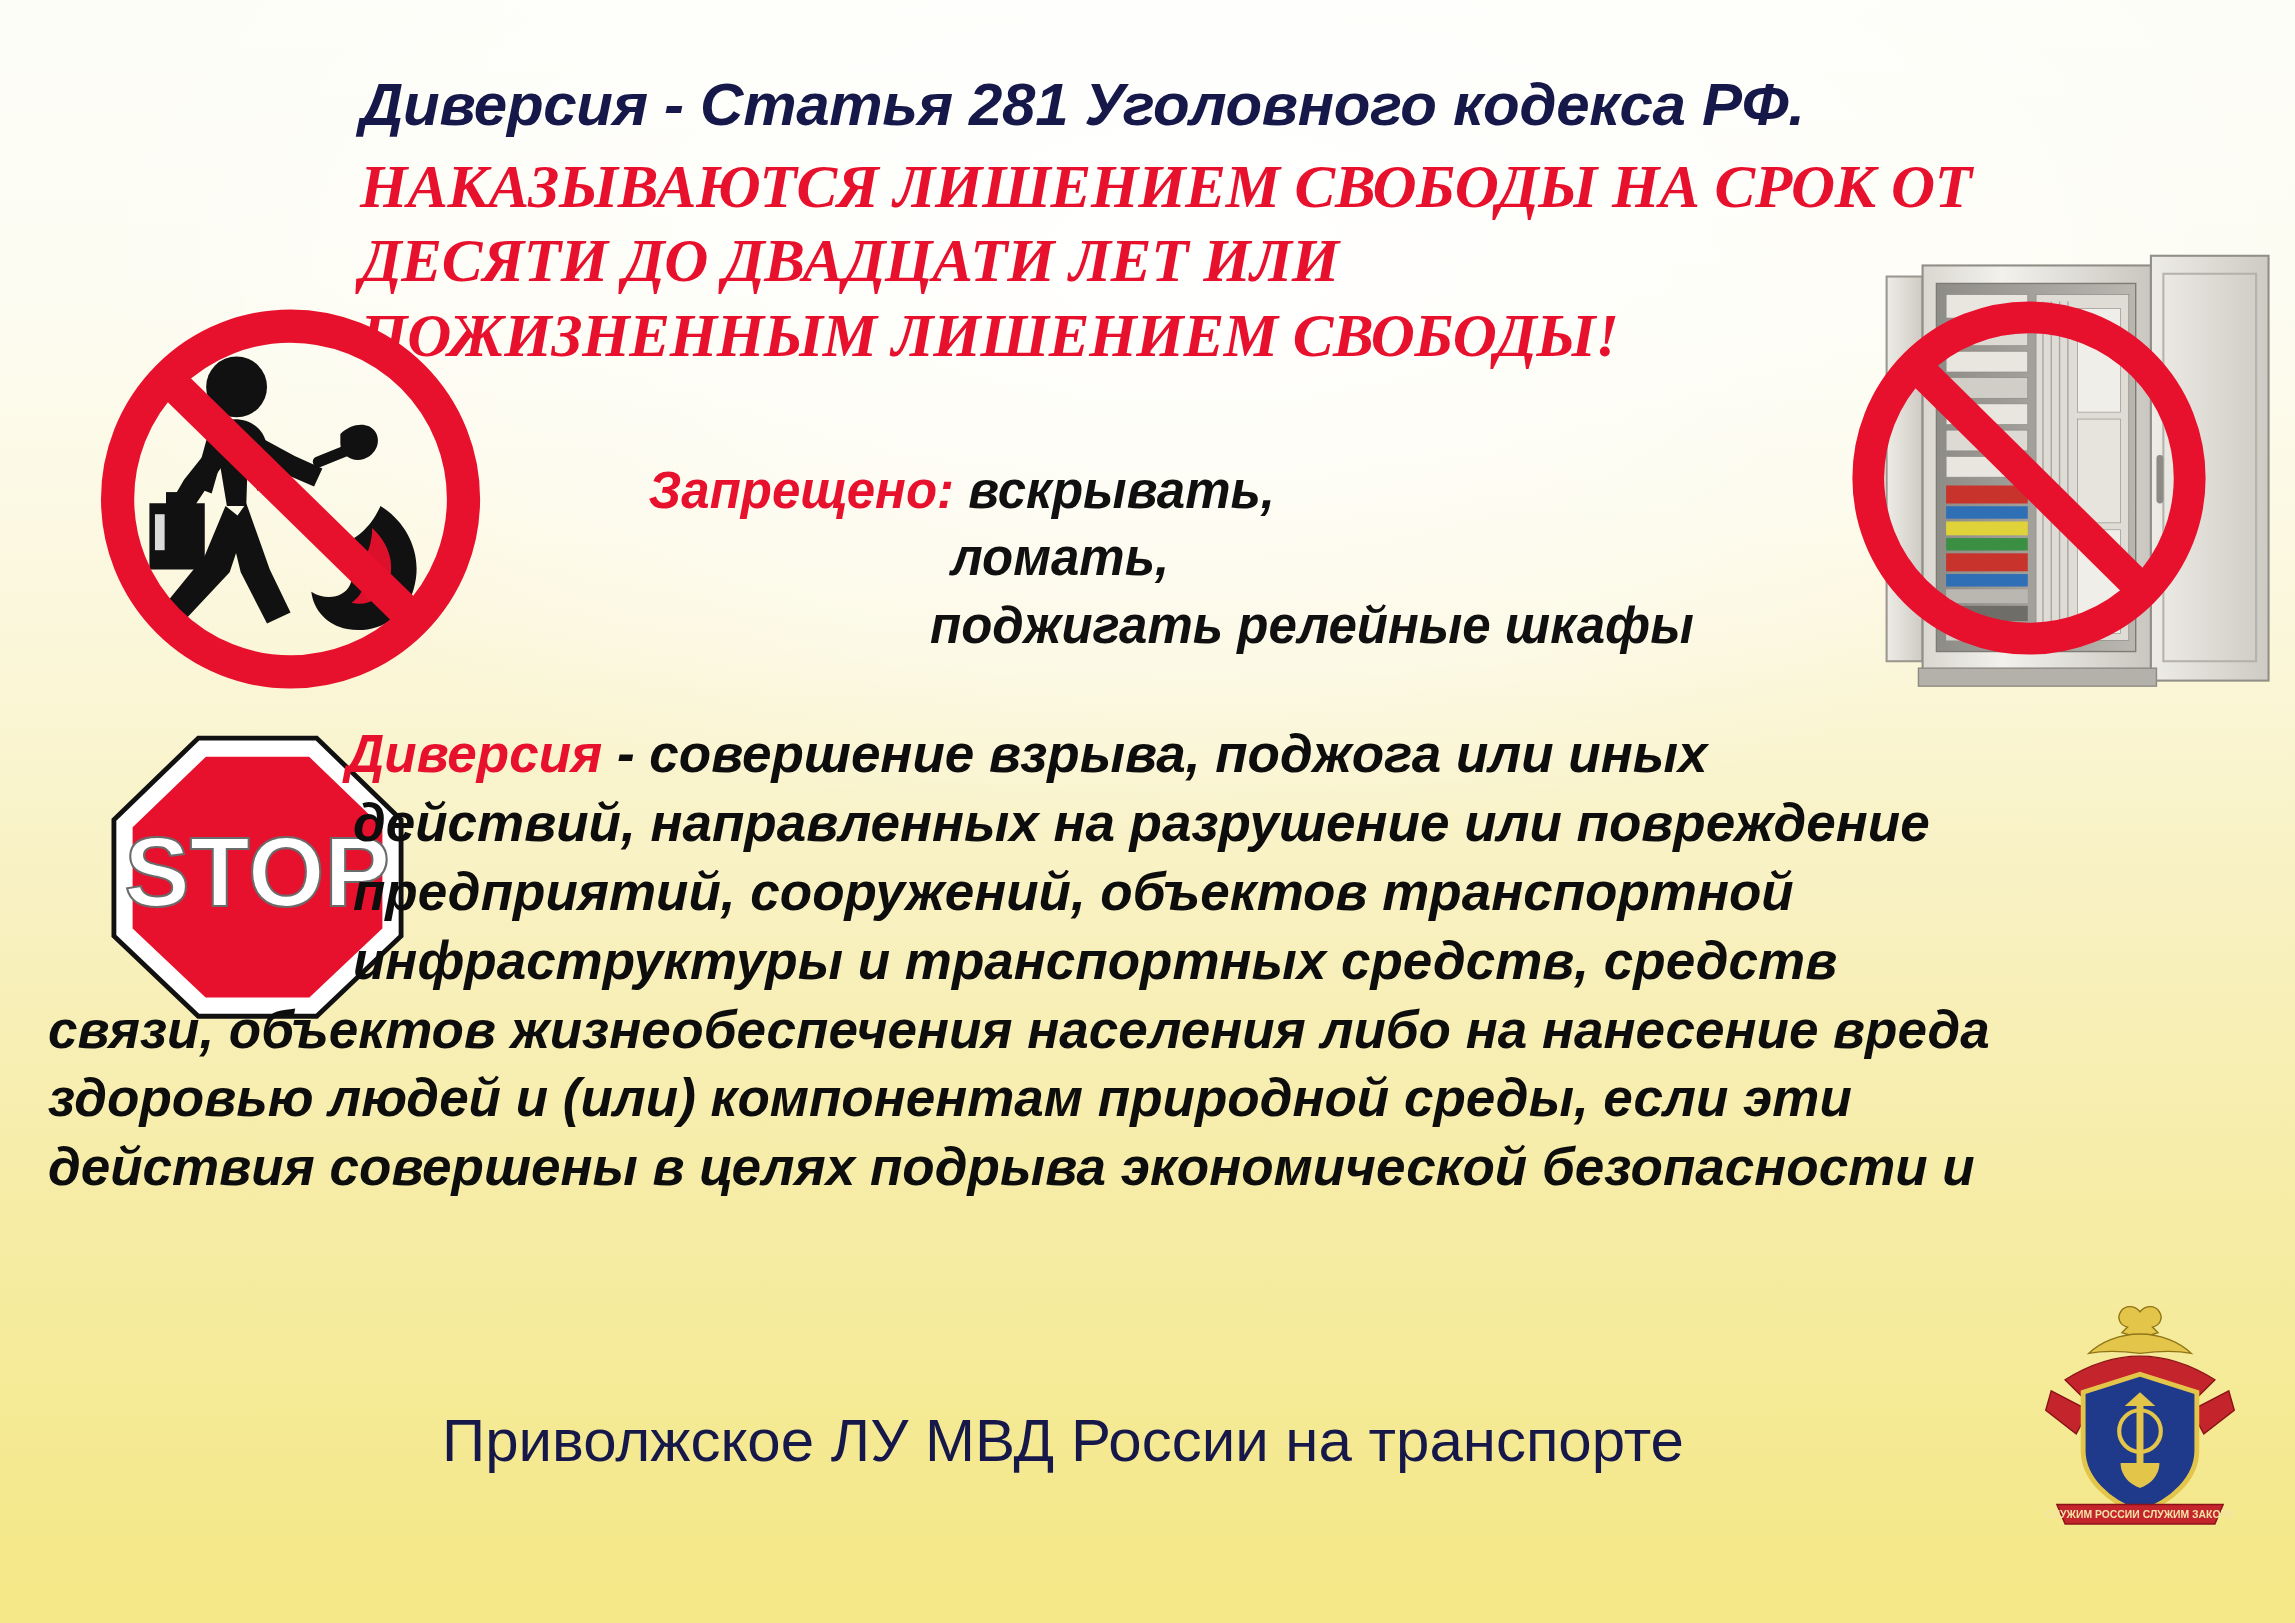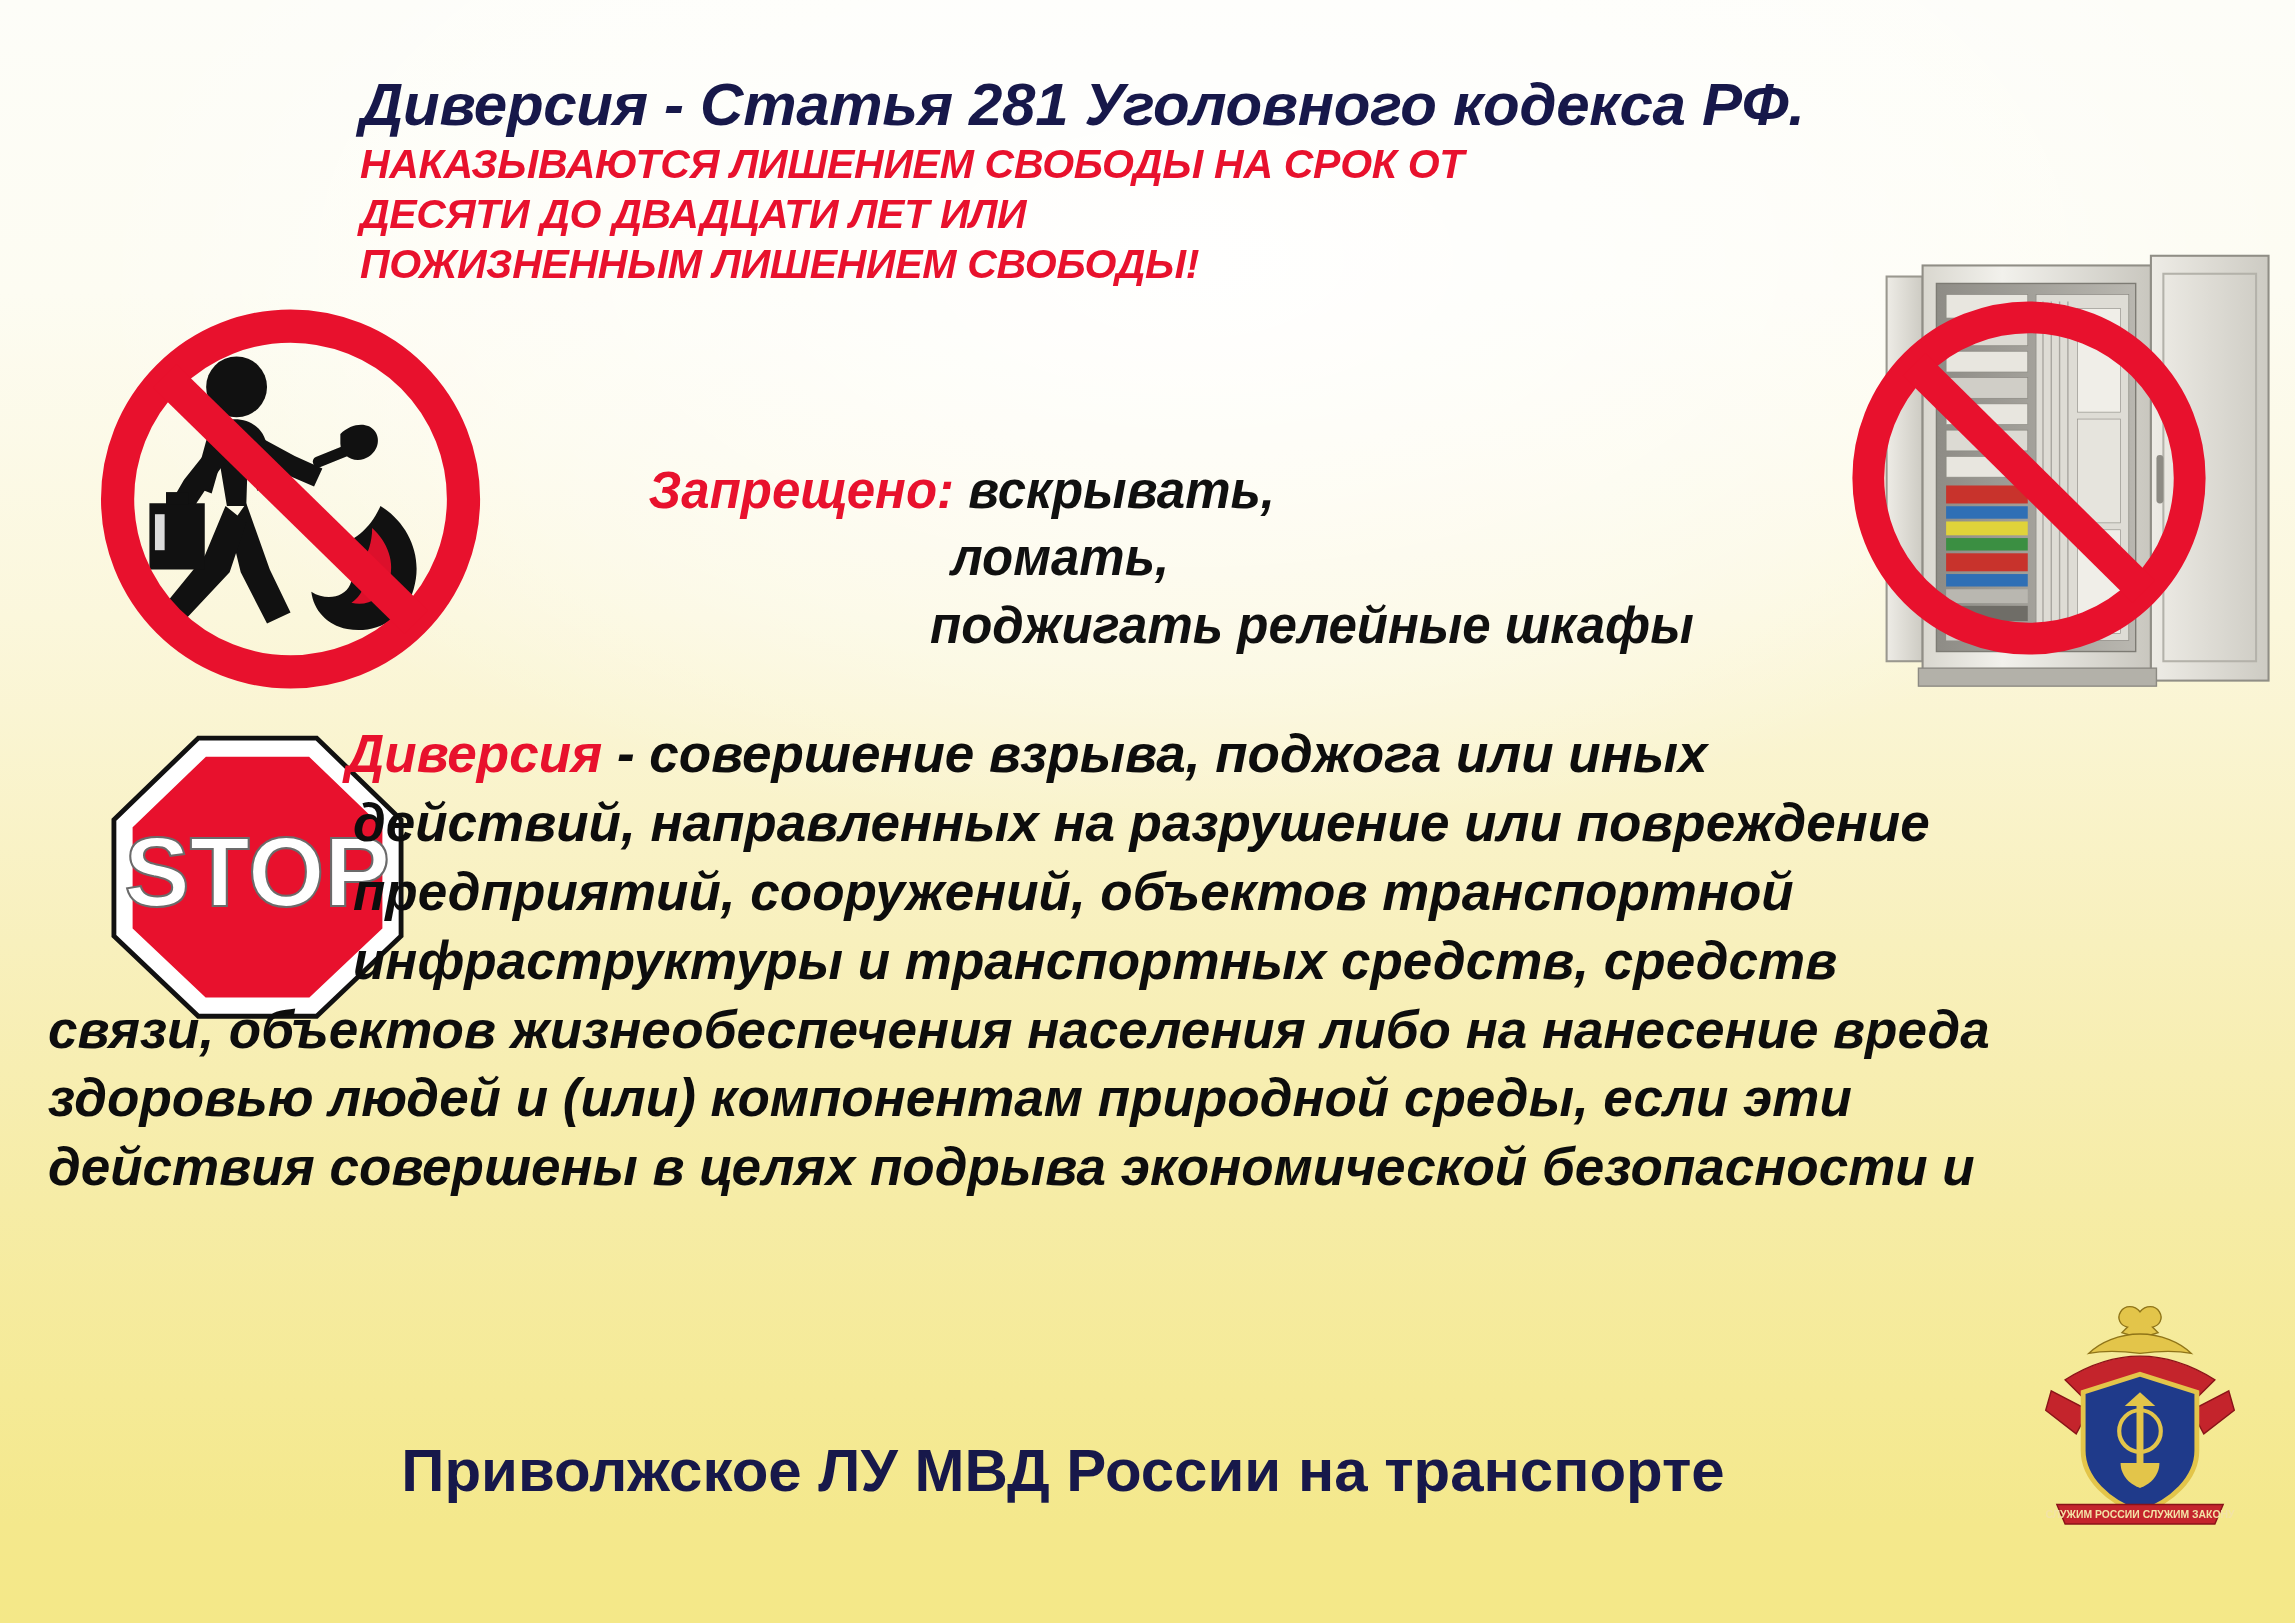--- a/index.html
+++ b/index.html
@@ -47,25 +47,25 @@
     font-family: "Liberation Sans", sans-serif;
     font-weight: bold;
     font-style: italic;
     font-size: 60px;
     line-height: 1.08;
     color: #17184a;
     letter-spacing: -0.3px;
     white-space: nowrap;
   }
   .punish {
-    margin-top: 1px;
-    font-family: Liberation Sans, sans-serif;
+    margin-top: 12px;
+    font-family: Liberation Serif, serif;
     font-weight: bold;
     font-style: italic;
-    font-size: 41px;
+    font-size: 61px;
     line-height: 1.22;
     color: #e8112d;
     letter-spacing: -0.3px;
   }
   .punish div { white-space: nowrap; }
 
   
   .forbidden {
     position: absolute;
     left: 636px;
@@ -109,26 +109,26 @@
   .def-line.indent2 { padding-left: 305px; }
   .def-term {
     color: #e8112d;
   }
   .def-block-a { padding-left: 298px; }
 
   
   .footer {
     position: absolute;
     left: 0;
-    top: 1436px;
+    top: 1406px;
     width: 2126px;
     text-align: center;
     z-index: 5;
     font-family: "Liberation Sans", sans-serif;
-    font-weight: bold;
+    font-weight: normal;
     font-size: 60px;
     color: #17184a;
     white-space: nowrap;
   }
 
   
   .sign-arson {
     position: absolute;
     left: 83px;
     top: 298px;

